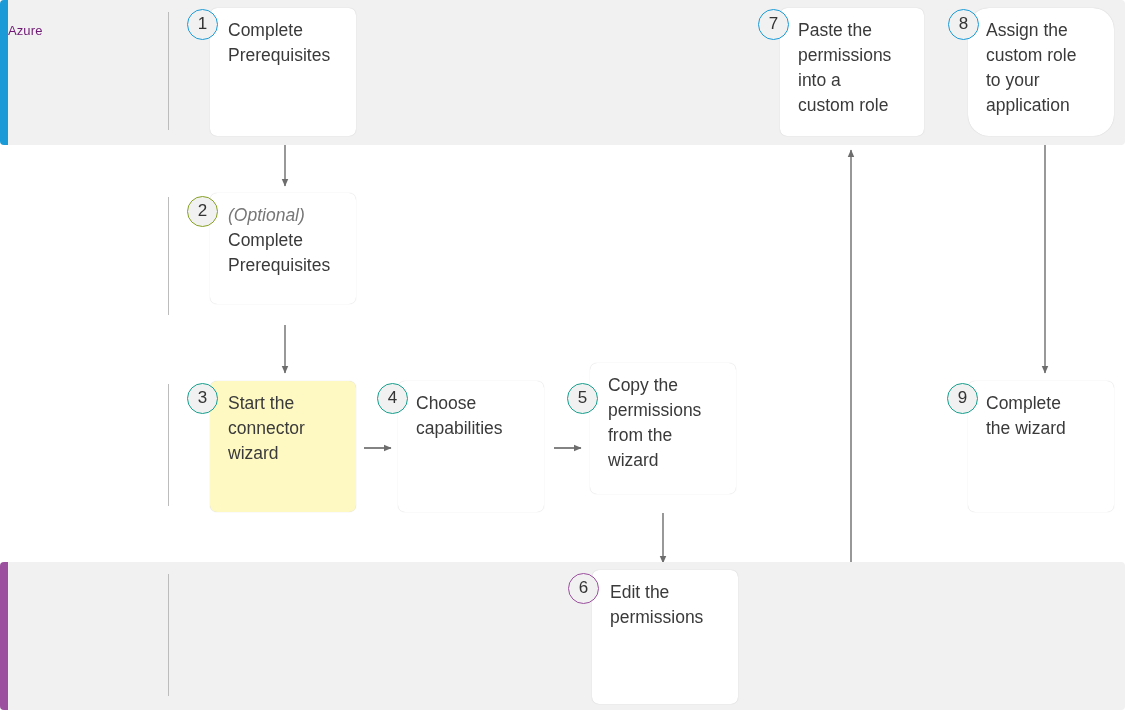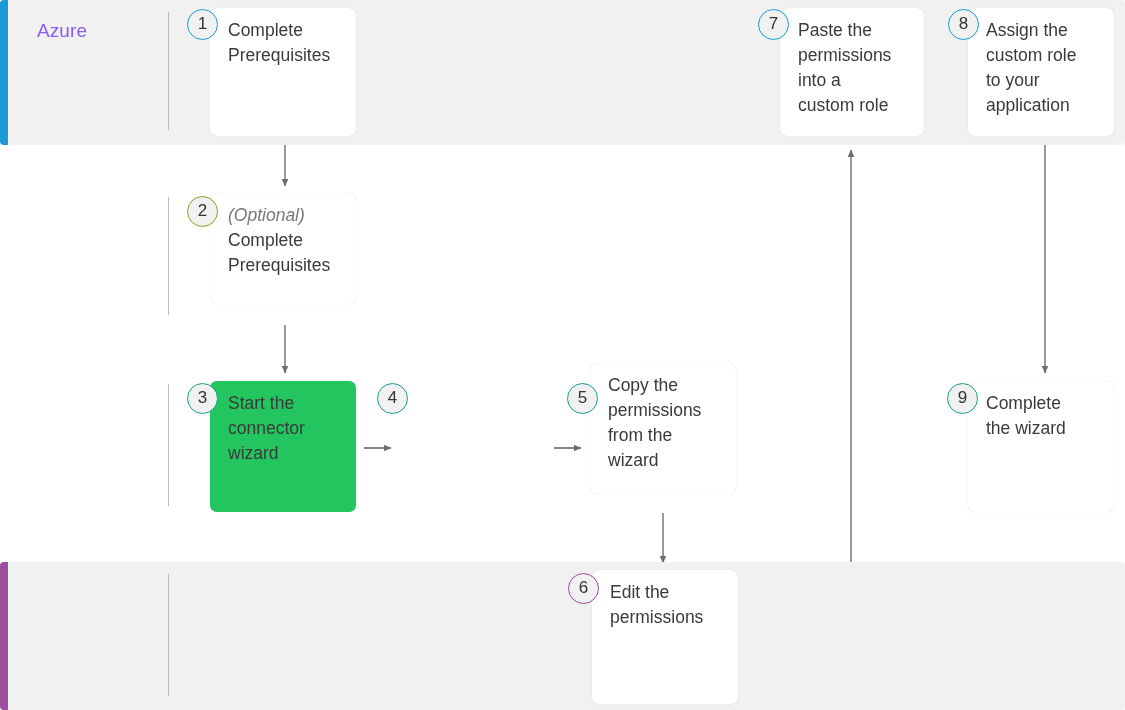--- a/index.html
+++ b/index.html
@@ -32,24 +32,24 @@
   }
   .lane-accent {
     position: absolute;
     left: 0; top: 0;
     width: 8px;
     height: 100%;
     border-radius: 4px 0 0 4px;
   }
   .lane-title {
     position: absolute;
-    left: 37px;
+    left: 8px;
     top: 18px;
-    font-size: 19px;
-    color: #8b5cf6;
+    font-size: 13px;
+    color: #701a75;
     line-height: 25px;
     white-space: pre-line;
     letter-spacing: 0.1px;
   }
   .lane-divider {
     position: absolute;
     width: 1px;
     background: #bcbcbc;
   }
 
@@ -161,47 +161,51 @@
     <div class="card" style="left: 210px; top: 8px; width: 146px; height: 128px; background: rgb(255, 255, 255);">
       <div class="card-text"><span style="white-space: pre-line;">Complete
 Prerequisites</span></div>
     </div>
     <div class="badge" style="left: 187px; top: 9px; border-color: rgb(26, 155, 215);">1</div>
     <div class="card" style="left: 210px; top: 193px; width: 146px; height: 111px; background: rgb(255, 255, 255);">
       <div class="card-text"><span class="card-optional">(Optional)</span><span style="white-space: pre-line;">Complete
 Prerequisites</span></div>
     </div>
     <div class="badge" style="left: 187px; top: 196px; border-color: rgb(135, 161, 34);">2</div>
-    <div class="card" style="left: 210px; top: 381px; width: 146px; height: 131px; background: #22c55e;">
+    <div class="card" style="left: 210px; top: 381px; width: 146px; height: 131px; background: #fef9c3;">
       <div class="card-text"><span style="white-space: pre-line;">Start the
 connector
 wizard</span></div>
     </div>
     <div class="badge" style="left: 187px; top: 383px; border-color: rgb(20, 160, 141);">3</div>
+    <div class="card" style="left: 398px; top: 381px; width: 146px; height: 131px; background: rgb(255, 255, 255);">
+      <div class="card-text"><span style="white-space: pre-line;">Choose
+capabilities</span></div>
+    </div>
     <div class="badge" style="left: 377px; top: 383px; border-color: rgb(20, 160, 141);">4</div>
     <div class="card" style="left: 590px; top: 363px; width: 146px; height: 131px; background: rgb(255, 255, 255);">
       <div class="card-text"><span style="white-space: pre-line;">Copy the
 permissions
 from the
 wizard</span></div>
     </div>
     <div class="badge" style="left: 567px; top: 383px; border-color: rgb(20, 160, 141);">5</div>
     <div class="card" style="left: 592px; top: 570px; width: 146px; height: 134px; background: rgb(255, 255, 255); padding-left: 20px;">
       <div class="card-text"><span style="white-space: pre-line;">Edit the
 permissions</span></div>
     </div>
     <div class="badge" style="left: 568px; top: 573px; border-color: rgb(155, 79, 158);">6</div>
     <div class="card" style="left: 780px; top: 8px; width: 144px; height: 128px; background: rgb(255, 255, 255);">
       <div class="card-text"><span style="white-space: pre-line;">Paste the
 permissions
 into a
 custom role</span></div>
     </div>
     <div class="badge" style="left: 758px; top: 9px; border-color: rgb(26, 155, 215);">7</div>
-    <div class="card" style="left: 968px; top: 8px; width: 146px; height: 128px; background: rgb(255, 255, 255);">
+    <div class="card" style="left: 968px; top: 8px; width: 146px; height: 128px; background: rgb(255, 255, 255); border-radius: 21px;">
       <div class="card-text"><span style="white-space: pre-line;">Assign the
 custom role
 to your
 application</span></div>
     </div>
     <div class="badge" style="left: 948px; top: 9px; border-color: rgb(26, 155, 215);">8</div>
     <div class="card" style="left: 968px; top: 381px; width: 146px; height: 131px; background: rgb(255, 255, 255);">
       <div class="card-text"><span style="white-space: pre-line;">Complete
 the wizard</span></div>
     </div>

